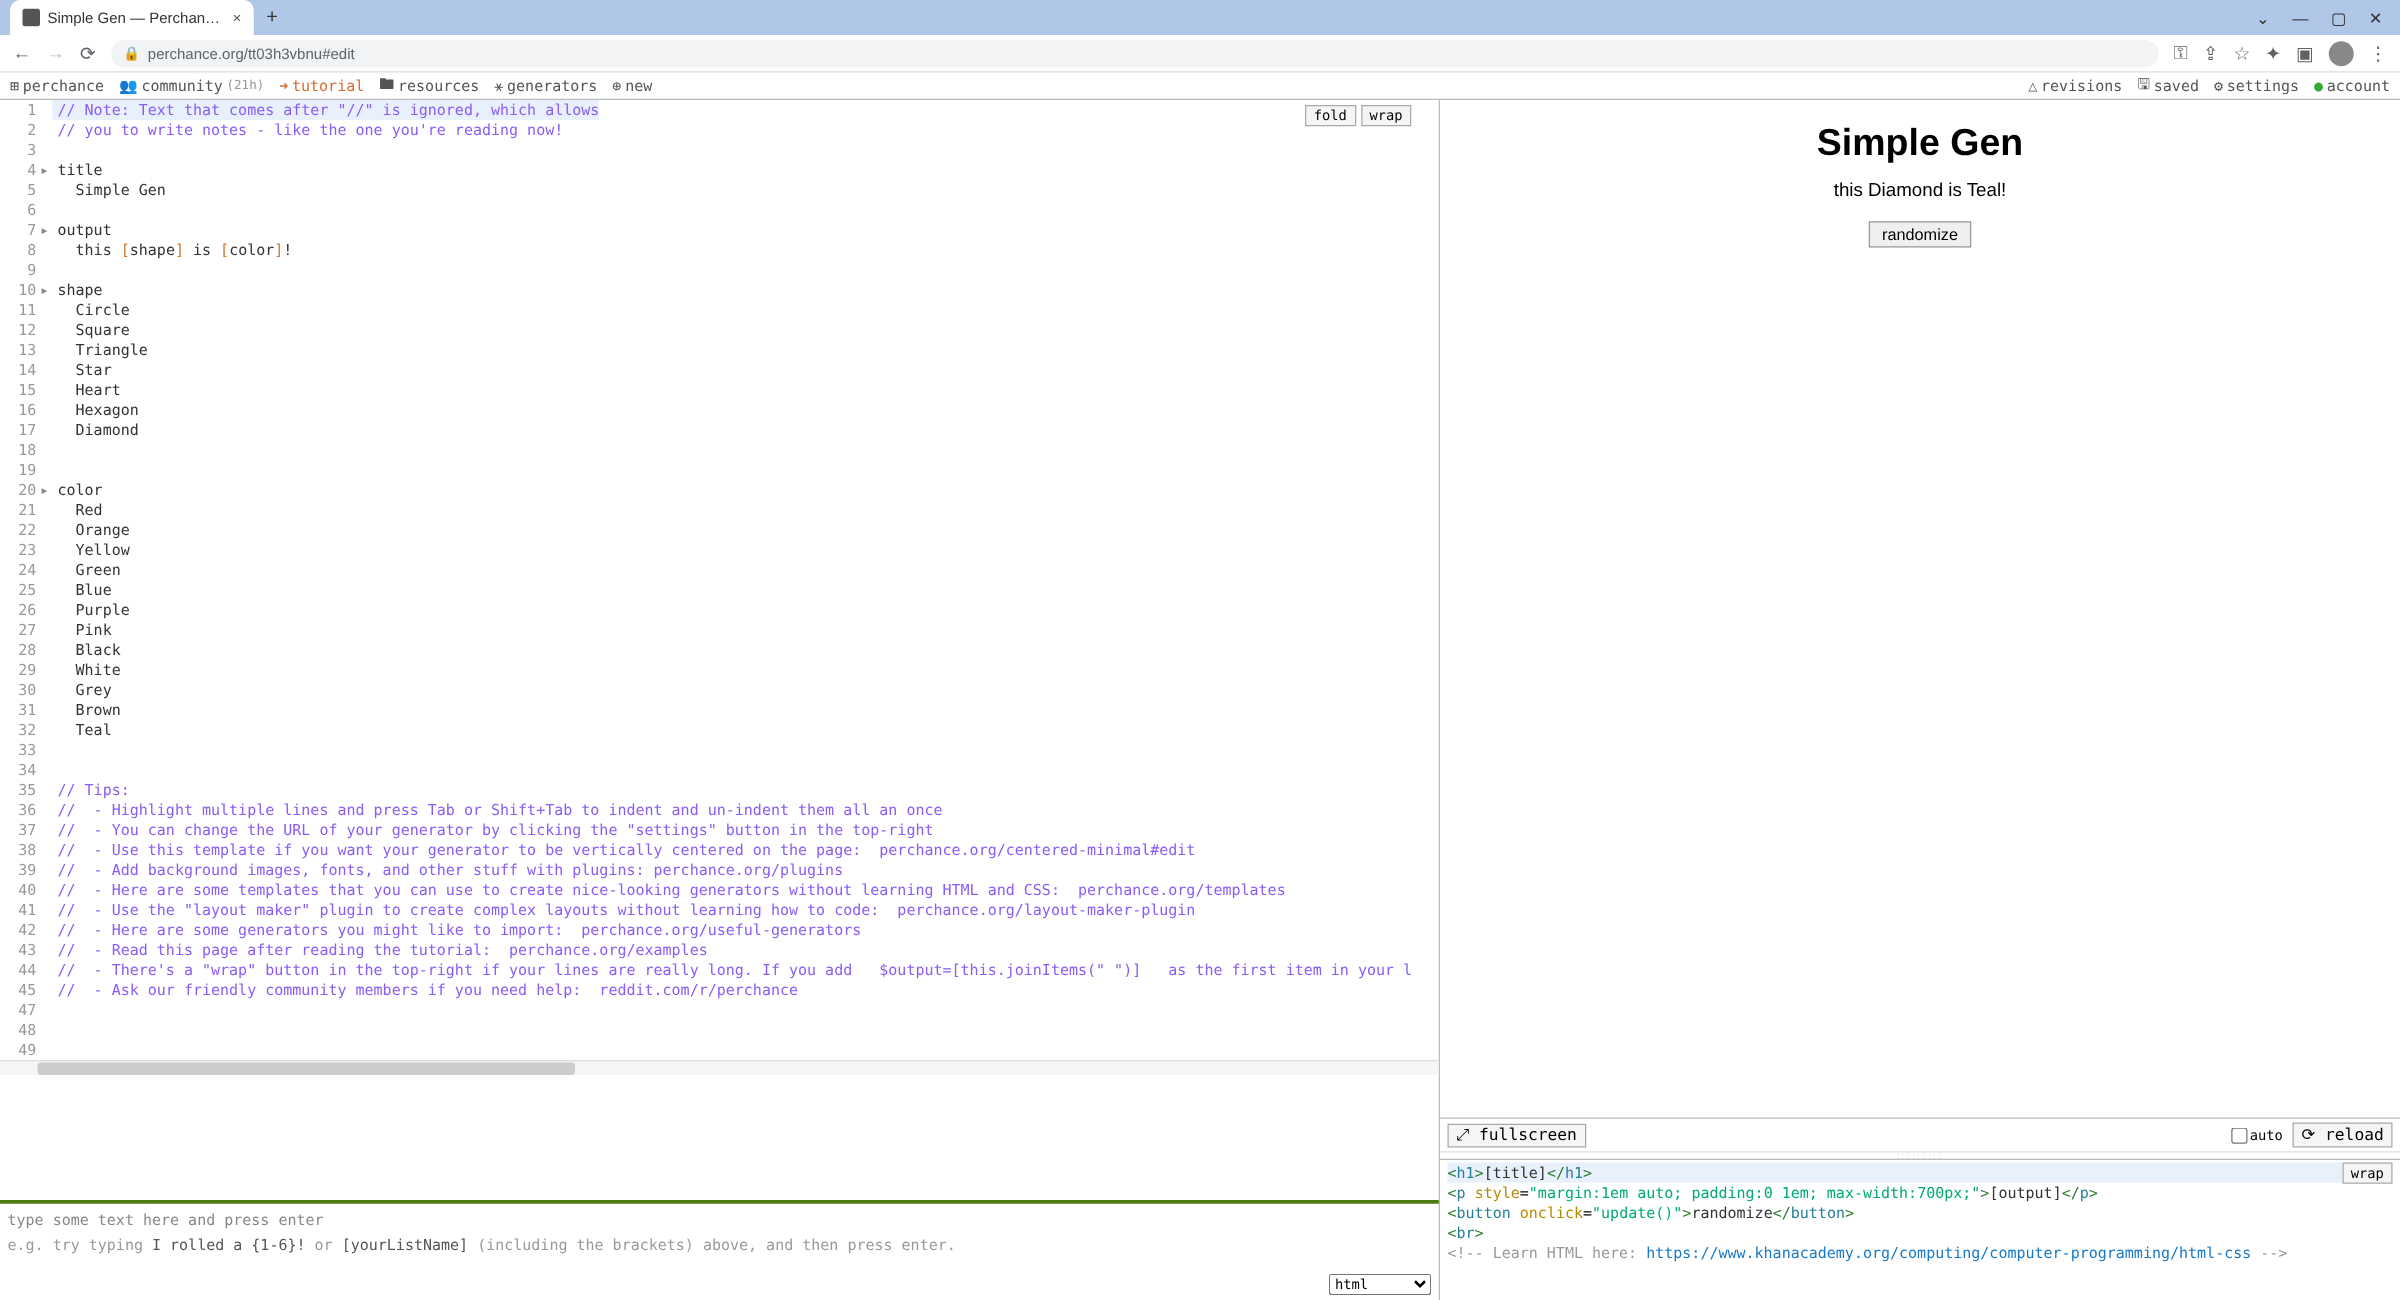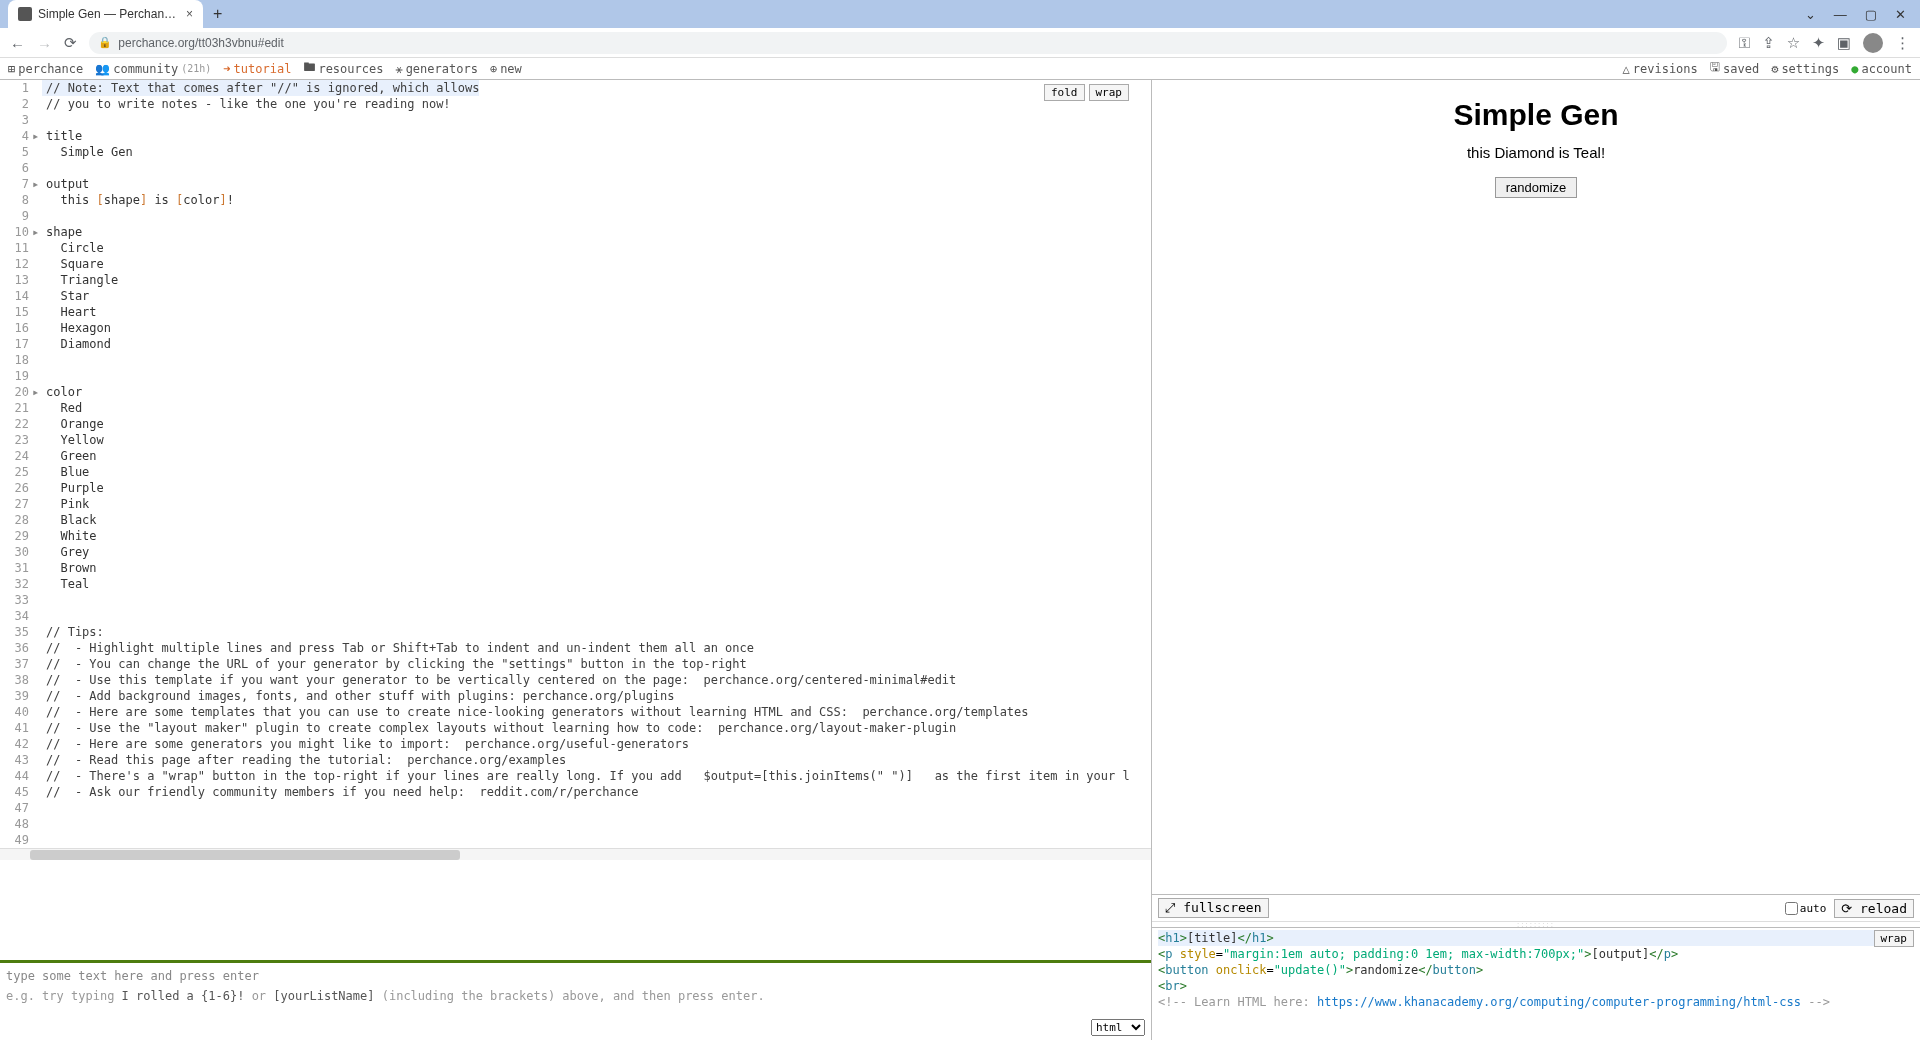--- a/index.html
+++ b/index.html
@@ -37,33 +37,33 @@
 .right-pane { flex: 1; display: flex; flex-direction: column; }
 
 
 .editor { flex: 1; overflow: auto; font-family: Consolas, monospace; font-size: 12px; position: relative; }
 .editor-controls { position: absolute; top: 4px; right: 22px; display: flex; gap: 4px; z-index: 5; }
 .mini-btn { font-family: monospace; font-size: 11px; padding: 1px 6px; background: #f5f5f5; border: 1px solid #aaa; cursor: pointer; }
 .code-line { display: flex; min-height: 16px; line-height: 16px; }
 .gutter { width: 32px; text-align: right; color: #999; padding-right: 3px; user-select: none; }
 .fold-marker { width: 10px; color: #888; }
 .code-text { padding-left: 4px; white-space: pre; color: #333; }
-.comment { color: #404040; }
+.comment { color: #8b5cf6; }
 .bracket-tag { color: #cc7832; }
 .hl { background: #e8f0fc; }
 
 .h-scroll-area { height: 12px; background: #f5f5f5; border-top: 1px solid #ddd; position: relative; }
 .h-scroll-thumb { position: absolute; left: 30px; width: 430px; top: 1px; height: 10px; background: #ccc; border-radius: 3px; }
 
 
 .test-area { border-top: 3px solid #4d7c0f; padding: 4px 6px; font-family: monospace; font-size: 12px; color: #888; }
 .test-input { color: #888; padding: 2px 0; }
 .test-help { color: #999; padding: 4px 0 10px 0; }
 .format-select { float: right; margin: 6px 0 0 0; }
-.format-select select { font-family: monospace; font-size: 11px; width: 54px; }
+.format-select select { font-family: monospace; font-size: 11px; width: 82px; }
 
 
 .preview-area { flex: 1; background: #fff; text-align: center; padding-top: 18px; overflow: auto; }
 .preview-area h1 { font-size: 30px; font-weight: bold; margin-bottom: 12px; }
 .preview-area p { font-size: 15px; margin-bottom: 16px; }
 .preview-area button { font-size: 13px; padding: 2px 10px; background: #efefef; border: 1px solid #999; cursor: pointer; }
 
 .preview-controls { border-top: 1px solid #bbb; display: flex; align-items: center; padding: 3px 6px; gap: 8px; font-family: monospace; font-size: 11px; }
 .preview-controls .mini-btn { font-size: 13px; }
 .preview-controls .spacer { flex: 1; }

